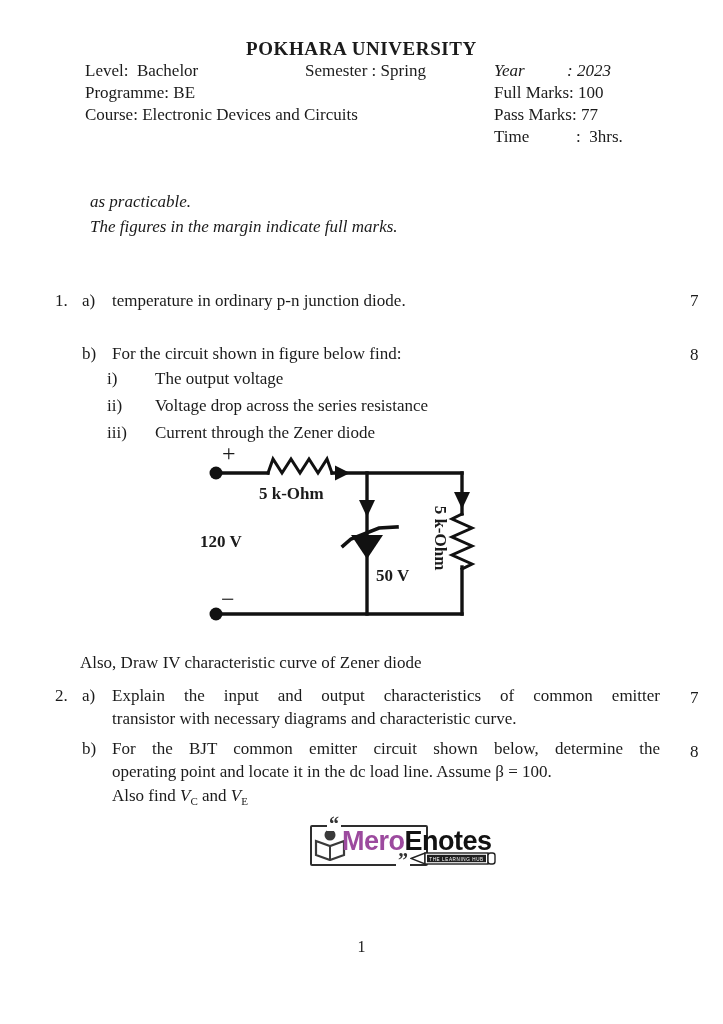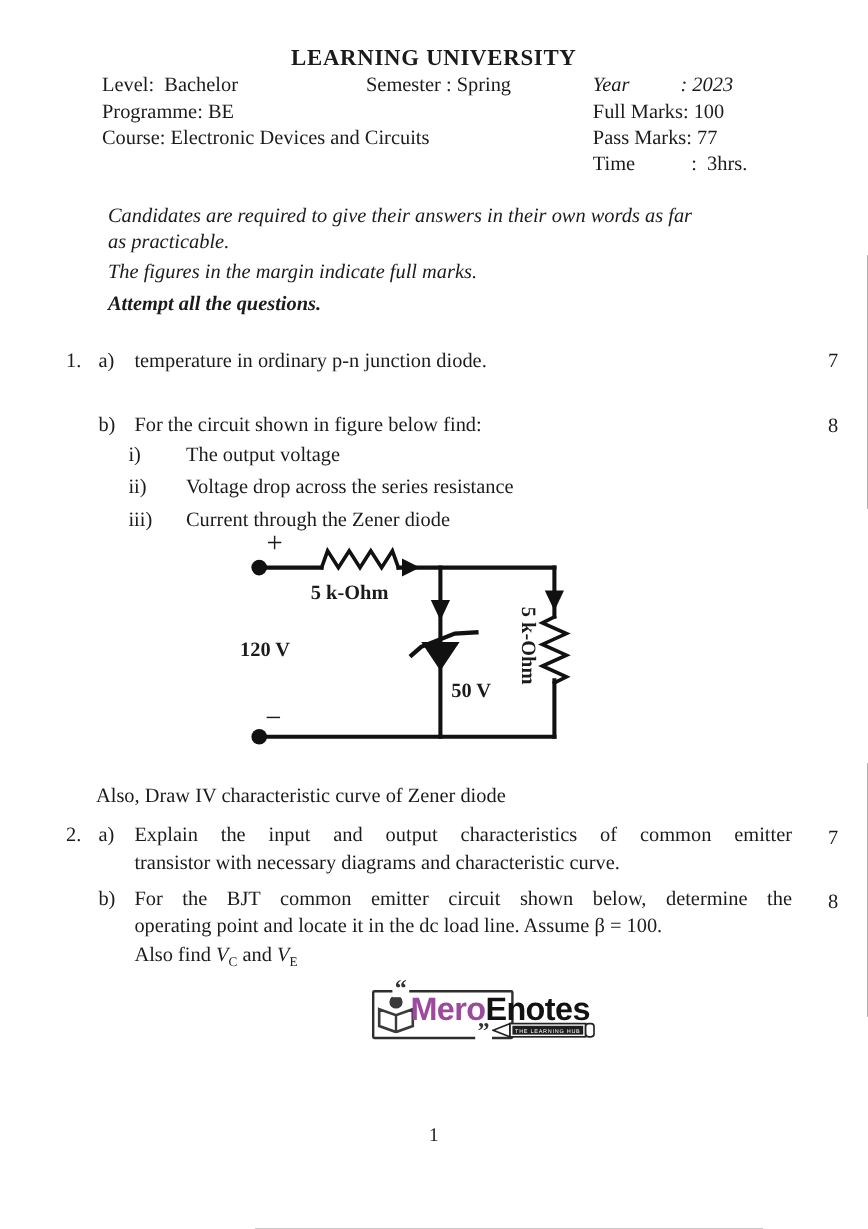--- a/index.html
+++ b/index.html
@@ -35,35 +35,33 @@
   .w-mero { color:#9c4a9e; }
   .w-enotes { color:#121212; }
   .lquote { font-family:"Liberation Serif", serif; font-weight:bold; font-size:20px; color:#333; line-height:14px; background:#fff; padding:0 2px; }
   .footer { left:0; right:0; top:938px; text-align:center; font-size:16px; }
 </style>
 </head>
 <body>
 
 <div class="page">
 
-  <div class="abs title">LEARNING UNIVERSITY</div>
+  <div class="abs title">POKHARA UNIVERSITY</div>
 
   <div class="abs hline pre" style="left:85px; top:60px;">Level:  Bachelor</div>
   <div class="abs hline pre" style="left:85px; top:82px;">Programme: BE</div>
   <div class="abs hline pre" style="left:85px; top:104px;">Course: Electronic Devices and Circuits</div>
   <div class="abs hline pre" style="left:305px; top:60px;">Semester : Spring</div>
   <div class="abs hline pre" style="left:494px; top:60px;font-style:italic;">Year          : 2023</div>
   <div class="abs hline pre" style="left:494px; top:82px;">Full Marks: 100</div>
   <div class="abs hline pre" style="left:494px; top:104px;">Pass Marks: 77</div>
   <div class="abs hline pre" style="left:494px; top:126px;">Time           :  3hrs.</div>
 
-  <div class="abs ital" style="left:90px; top:170px;">Candidates are required to give their answers in their own words as far</div>
   <div class="abs ital" style="left:90px; top:192px;">as practicable.</div>
   <div class="abs ital" style="left:90px; top:217px;text-align:center;">The figures in the margin indicate full marks.</div>
-  <div class="abs bital" style="left:90px; top:243px;">Attempt all the questions.</div>
 
   <div class="abs qrow" style="top:289px;">
     <span class="qnum">1.</span>
     <span class="qlet">a)</span>
     <span class="qtext">
       <span style="display:block">temperature in ordinary p-n junction diode.</span>
     </span>
   </div>
   <div class="abs marks" style="top:291px;">7</div>
 

